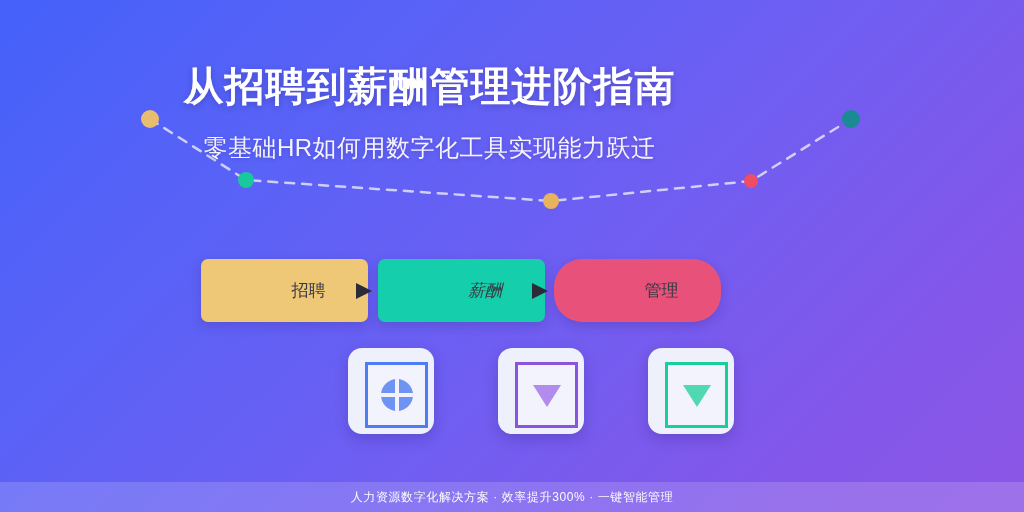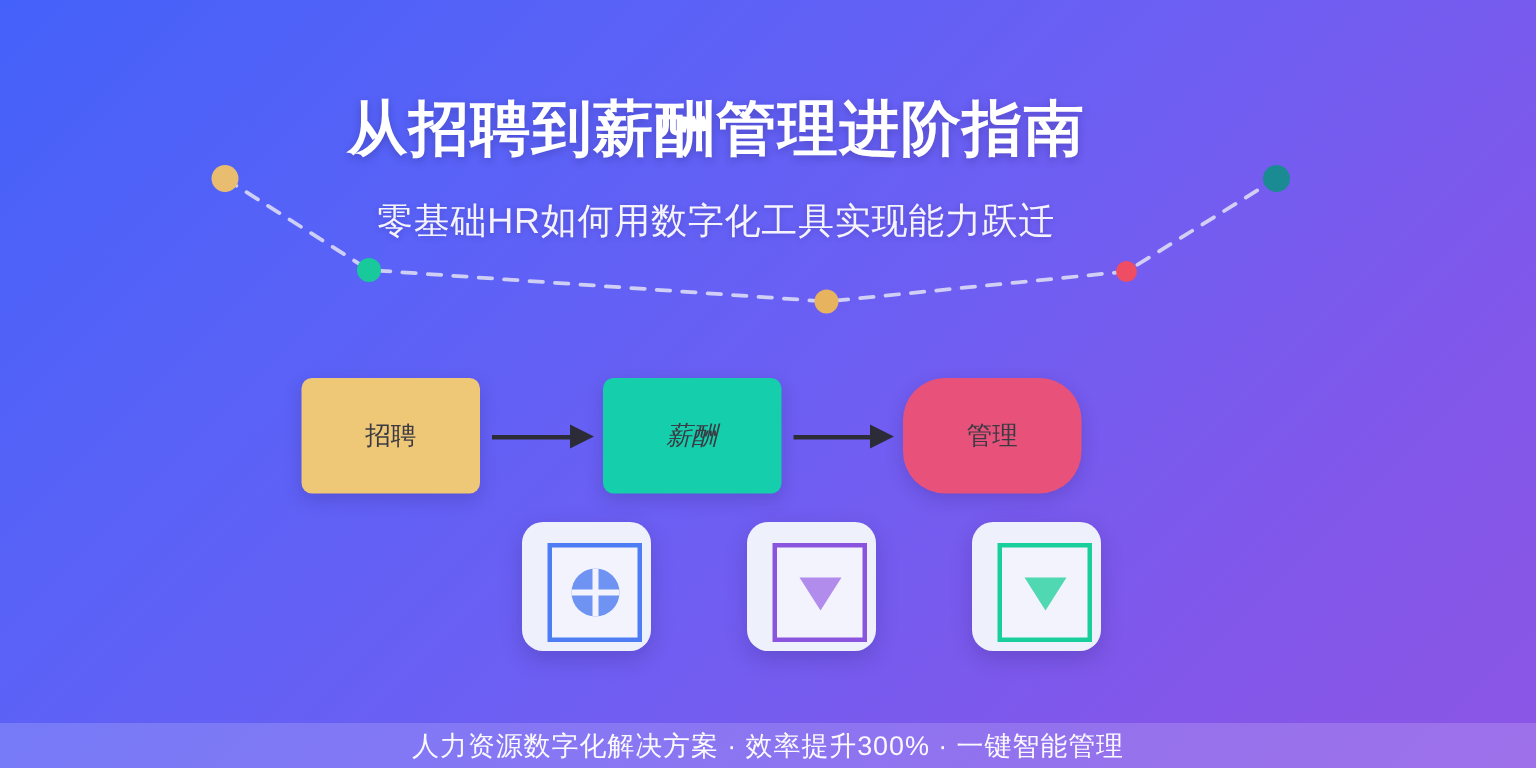--- a/index.html
+++ b/index.html
@@ -23,21 +23,20 @@
     pointer-events: none;
   }
   
   .headline {
     position: absolute;
     left: 0;
     width: 859px;
     text-align: center;
     color: #ffffff;
     z-index: 6;
-    margin-left: 48px;
   }
   #title {
     top: 62px;
     font-size: 40px;
     font-weight: bold;
     letter-spacing: 1px;
     line-height: 48px;
     text-shadow: 0 2px 6px rgba(30,20,90,0.28);
   }
   #subtitle {
@@ -55,29 +54,30 @@
     left: 201px;
     top: 252px;
     width: 520px;
     height: 77px;
     display: flex;
     align-items: center;
     z-index: 5;
   }
   .flow-box {
     width: 119px;
-    height: 77px;
+    height: 63px;
     border-radius: 7px;
     display: flex;
     align-items: center;
     justify-content: center;
     font-size: 17px;
     color: #3a3a44;
     box-shadow: 0 4px 12px rgba(40,25,95,0.20);
     flex: none;
+    padding-left: 48px;
   }
   .flow-arrow {
     flex: 1 1 auto;
     height: 20px;
     position: relative;
   }
   .flow-arrow .shaft {
     position: absolute;
     left: 8px;
     right: 20px;
@@ -164,21 +164,21 @@
     bottom: 0;
     width: 1024px;
     height: 30px;
     background: rgba(255,255,255,0.16);
     display: flex;
     align-items: center;
     justify-content: center;
     z-index: 7;
   }
   #footer-text {
-    font-size: 18px;
+    font-size: 12px;
     color: #ffffff;
     letter-spacing: 0.6px;
     opacity: 0.96;
   }
 </style>
 </head>
 <body>
 
 <div id="stage">
 

